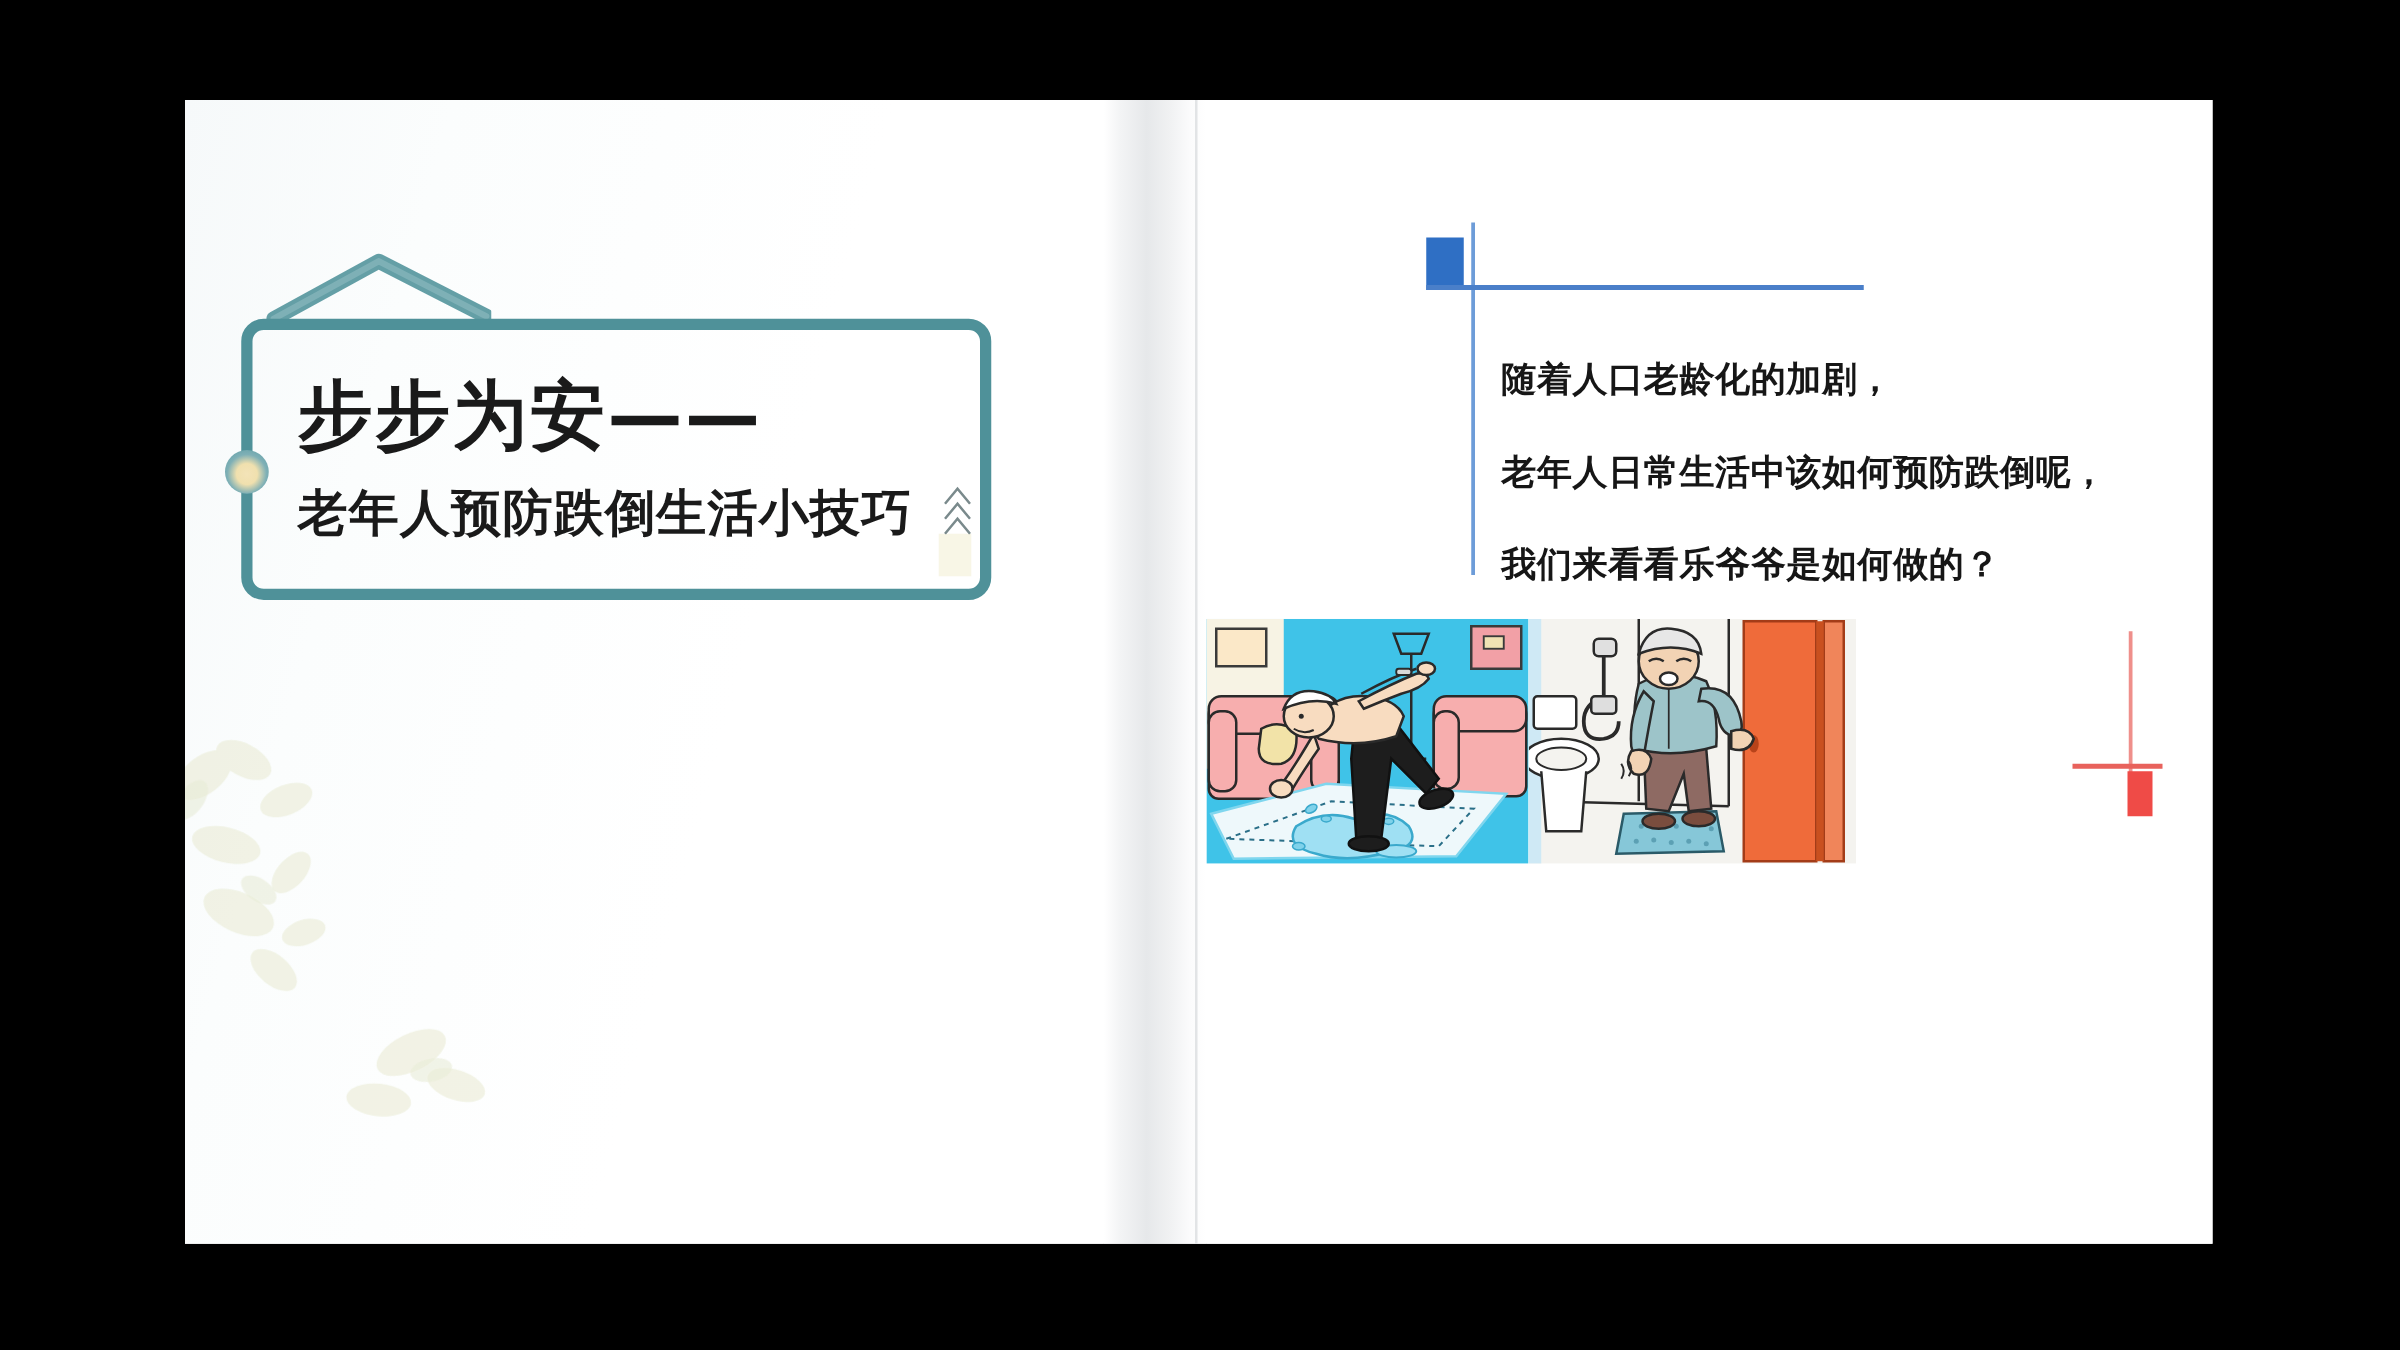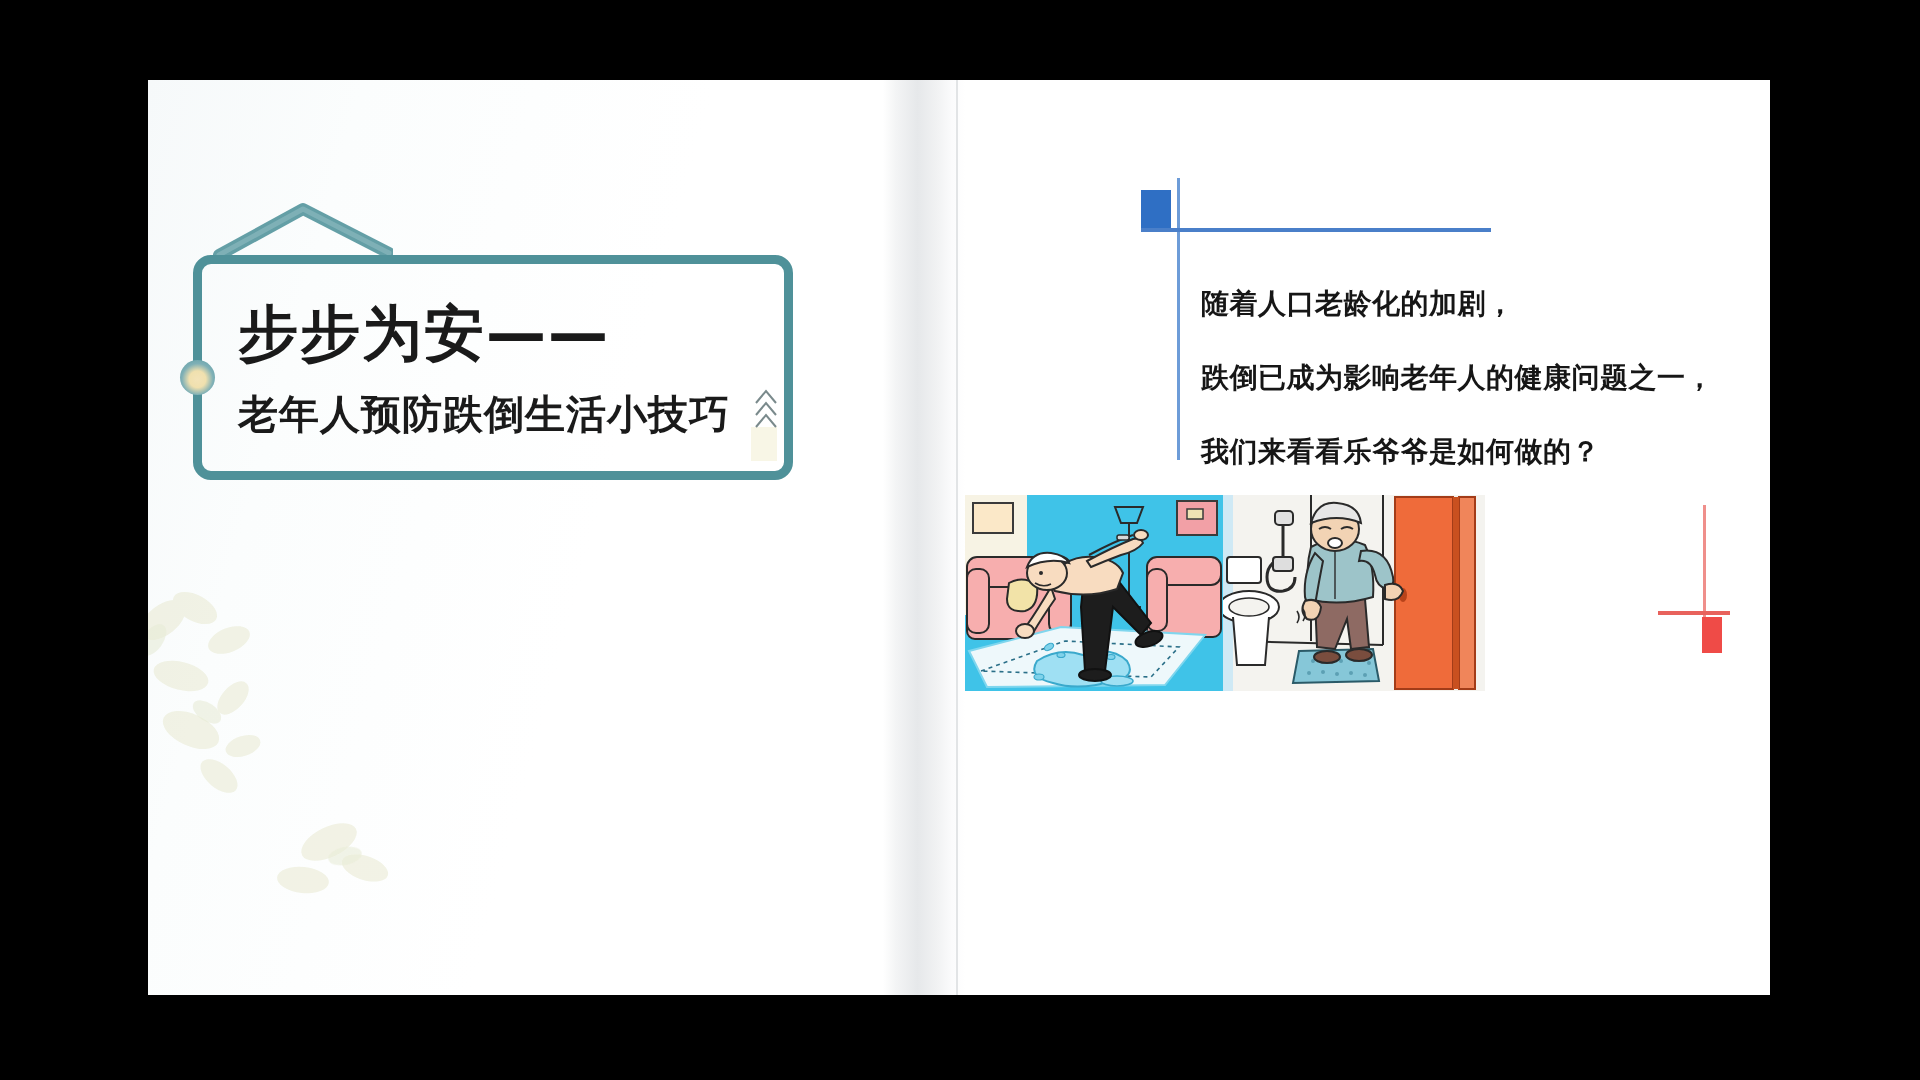--- a/index.html
+++ b/index.html
@@ -33,21 +33,21 @@
   .pin-head{position:absolute;left:-13px;top:105px;width:35px;height:35px;border-radius:50%;
             background:radial-gradient(circle at 50% 55%, #f3e3b8 0%, #f0e0ae 32%, #7fb0b6 60%, #589aa2 100%);}
   
   .chev{position:absolute;left:560px;top:132px;width:26px;height:44px;}
   
   .pale-tab{position:absolute;left:558px;top:172px;width:26px;height:34px;background:#f7f4e2;opacity:.85;}
 
   .title-wrap{position:absolute;left:90px;top:220px;width:560px;}
   .title-main{font-family:"DejaVu Sans","Liberation Sans",sans-serif;
               font-size:60px;font-weight:700;color:#1a1a1a;letter-spacing:2px;line-height:1.1;white-space:nowrap;}
-  .title-sub{font-family:Liberation Serif, serif;
+  .title-sub{font-family:Liberation Mono, monospace;
              font-size:40px;font-weight:700;color:#1a1a1a;letter-spacing:1px;line-height:1.15;
              margin-top:26px;white-space:nowrap;}
 
   
   .leaves{position:absolute;left:-15px;top:500px;width:330px;height:340px;opacity:.55;pointer-events:none;}
 
   
   .blue-mark{position:absolute;left:176px;top:110px;width:30px;height:42px;background:#2f6fc4;}
   .blue-vline{position:absolute;left:212px;top:98px;width:3px;height:282px;background:#6d9cd8;}
   .blue-hline{position:absolute;left:176px;top:148px;width:350px;height:4px;background:#4a7fc9;}
@@ -134,21 +134,21 @@
     <div class="gutter-line"></div>
 
     <div class="page-right">
 
       <div class="blue-mark"></div>
       <div class="blue-vline"></div>
       <div class="blue-hline"></div>
 
       <div class="body-text">
         <div class="body-line">随着人口老龄化的加剧，</div>
-        <div class="body-line">跌倒已成为影响老年人的健康问题之一，</div>
+        <div class="body-line">老年人日常生活中该如何预防跌倒呢，</div>
         <div class="body-line">我们来看看乐爷爷是如何做的？</div>
       </div>
 
       <div class="red-vline"></div>
       <div class="red-hline"></div>
       <div class="red-mark"></div>
 
       <div class="photos">
 
         <div class="photo" id="photo-1">

